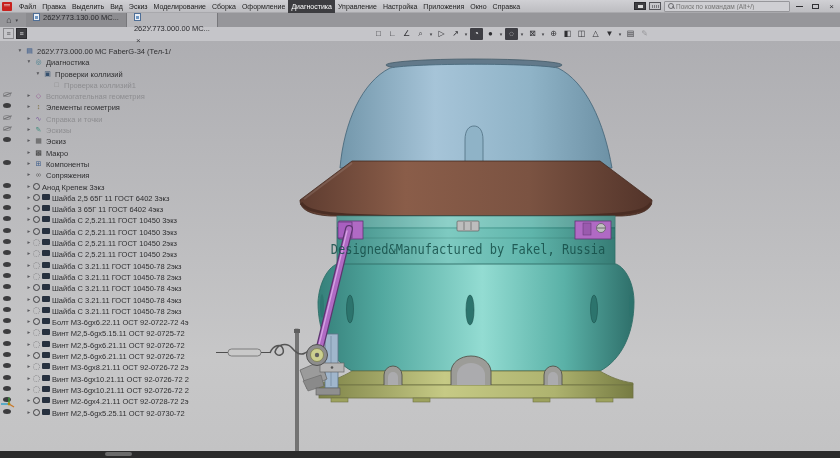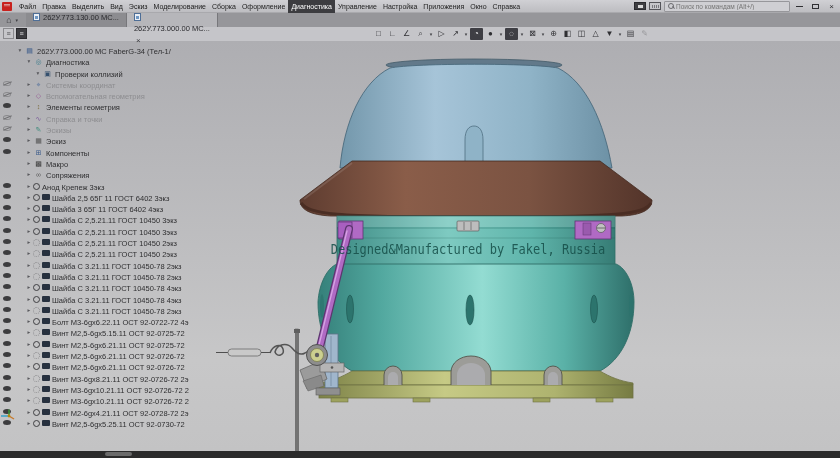--- a/index.html
+++ b/index.html
@@ -304,27 +304,25 @@
         <span class="lbl">Диагностика</span>
       </div>
       <div class="trow">
         <span class="eyecol"></span>
         <span class="sp" style="width: 18px;"></span>
         <span class="arr">▾</span>
         <span class="gico" style="color: rgb(53, 80, 110);">▣</span>
         <span class="lbl">Проверки коллизий</span>
       </div>
       <div class="trow">
-        <span class="eyecol">
-          <span class="eye off"></span>
-        </span>
-        <span class="sp" style="width: 9px;"></span>
-        <span class="arr">▸</span>
-        <span class="gico" style="color: rgb(74, 106, 154);">⌖</span>
-        <span class="lbl gray">Системы координат</span>
+        <span class="eyecol"></span>
+        <span class="sp" style="width: 27px;"></span>
+        <span class="arr"></span>
+        <span class="gico" style="color: rgb(138, 138, 138);">□</span>
+        <span class="lbl gray">Проверка коллизий1</span>
       </div>
       <div class="trow">
         <span class="eyecol">
           <span class="eye off"></span>
         </span>
         <span class="sp" style="width: 9px;"></span>
         <span class="arr">▸</span>
         <span class="gico" style="color: rgb(154, 106, 154);">◇</span>
         <span class="lbl gray">Вспомогательная геометрия</span>
       </div>
@@ -358,39 +356,39 @@
       <div class="trow">
         <span class="eyecol">
           <span class="eye"></span>
         </span>
         <span class="sp" style="width: 9px;"></span>
         <span class="arr">▸</span>
         <span class="gico" style="color: rgb(90, 90, 90);">▦</span>
         <span class="lbl">Эскиз</span>
       </div>
       <div class="trow">
+        <span class="eyecol"></span>
+        <span class="sp" style="width: 9px;"></span>
+        <span class="arr">▸</span>
+        <span class="gico" style="color: rgb(58, 58, 58);">▩</span>
+        <span class="lbl">Макро</span>
+      </div>
+      <div class="trow">
         <span class="eyecol">
           <span class="eye"></span>
         </span>
         <span class="sp" style="width: 9px;"></span>
         <span class="arr">▸</span>
         <span class="gico" style="color: rgb(58, 90, 138);">⊞</span>
         <span class="lbl">Компоненты</span>
       </div>
       <div class="trow">
         <span class="eyecol"></span>
         <span class="sp" style="width: 9px;"></span>
         <span class="arr">▸</span>
-        <span class="gico" style="color: rgb(58, 58, 58);">▩</span>
-        <span class="lbl">Макро</span>
-      </div>
-      <div class="trow">
-        <span class="eyecol"></span>
-        <span class="sp" style="width: 9px;"></span>
-        <span class="arr">▸</span>
         <span class="gico" style="color: rgb(90, 90, 90);">∞</span>
         <span class="lbl">Сопряжения</span>
       </div>
       <div class="trow">
         <span class="eyecol">
           <span class="eye"></span>
         </span>
         <span class="sp" style="width: 9px;"></span>
         <span class="arr">▸</span>
         <span class="pc"></span>
@@ -518,30 +516,20 @@
       </div>
       <div class="trow">
         <span class="eyecol">
           <span class="eye"></span>
         </span>
         <span class="sp" style="width: 9px;"></span>
         <span class="arr">▸</span>
         <span class="pc d"></span>
         <span class="fold"></span>
         <span class="lbl">Винт М2,5-6gх5.15.11 ОСТ 92-0725-72</span>
-      </div>
-      <div class="trow">
-        <span class="eyecol">
-          <span class="eye"></span>
-        </span>
-        <span class="sp" style="width: 9px;"></span>
-        <span class="arr">▸</span>
-        <span class="pc"></span>
-        <span class="fold"></span>
-        <span class="lbl">Винт М2,5-6gх6.21.11 ОСТ 92-0725-72</span>
       </div>
       <div class="trow">
         <span class="eyecol">
           <span class="eye"></span>
         </span>
         <span class="sp" style="width: 9px;"></span>
         <span class="arr">▸</span>
         <span class="pc d"></span>
         <span class="fold"></span>
         <span class="lbl">Винт М2,5-6gх6.21.11 ОСТ 92-0726-72</span>

